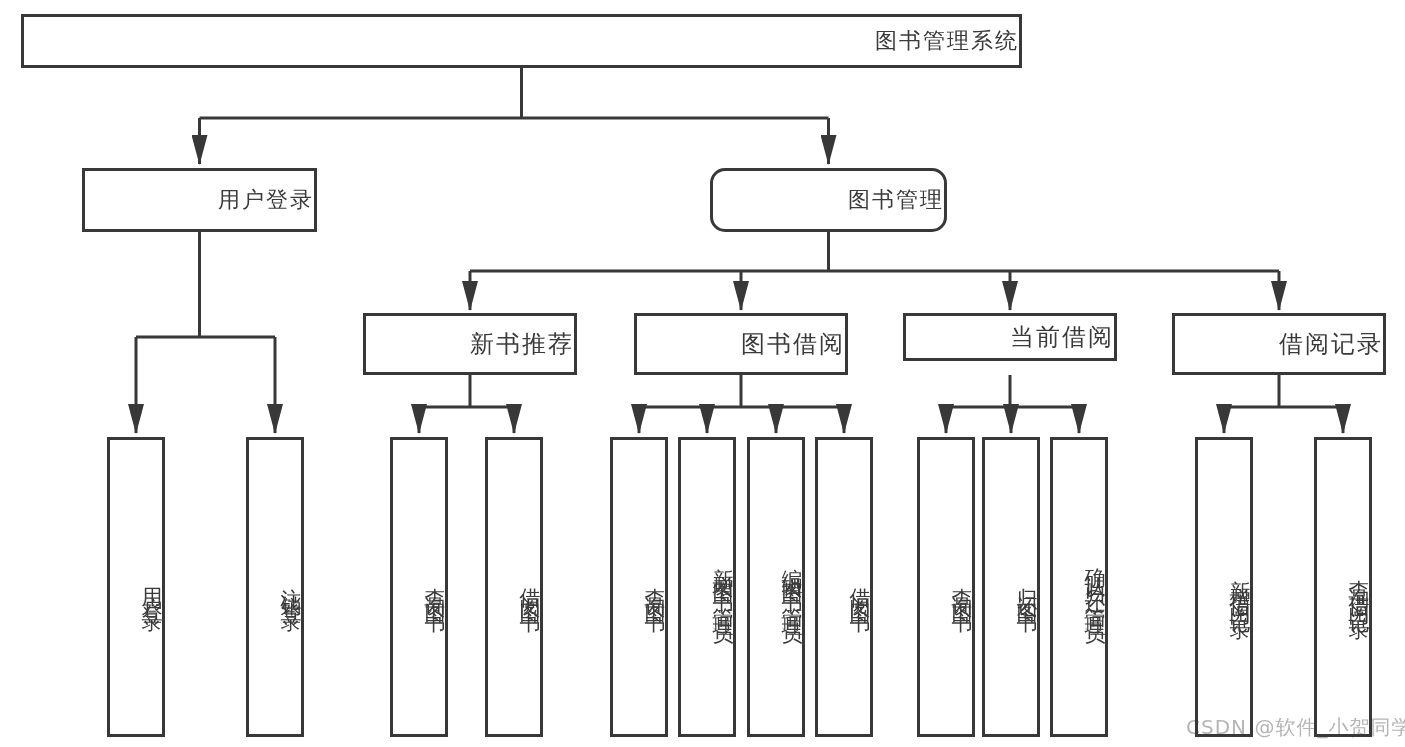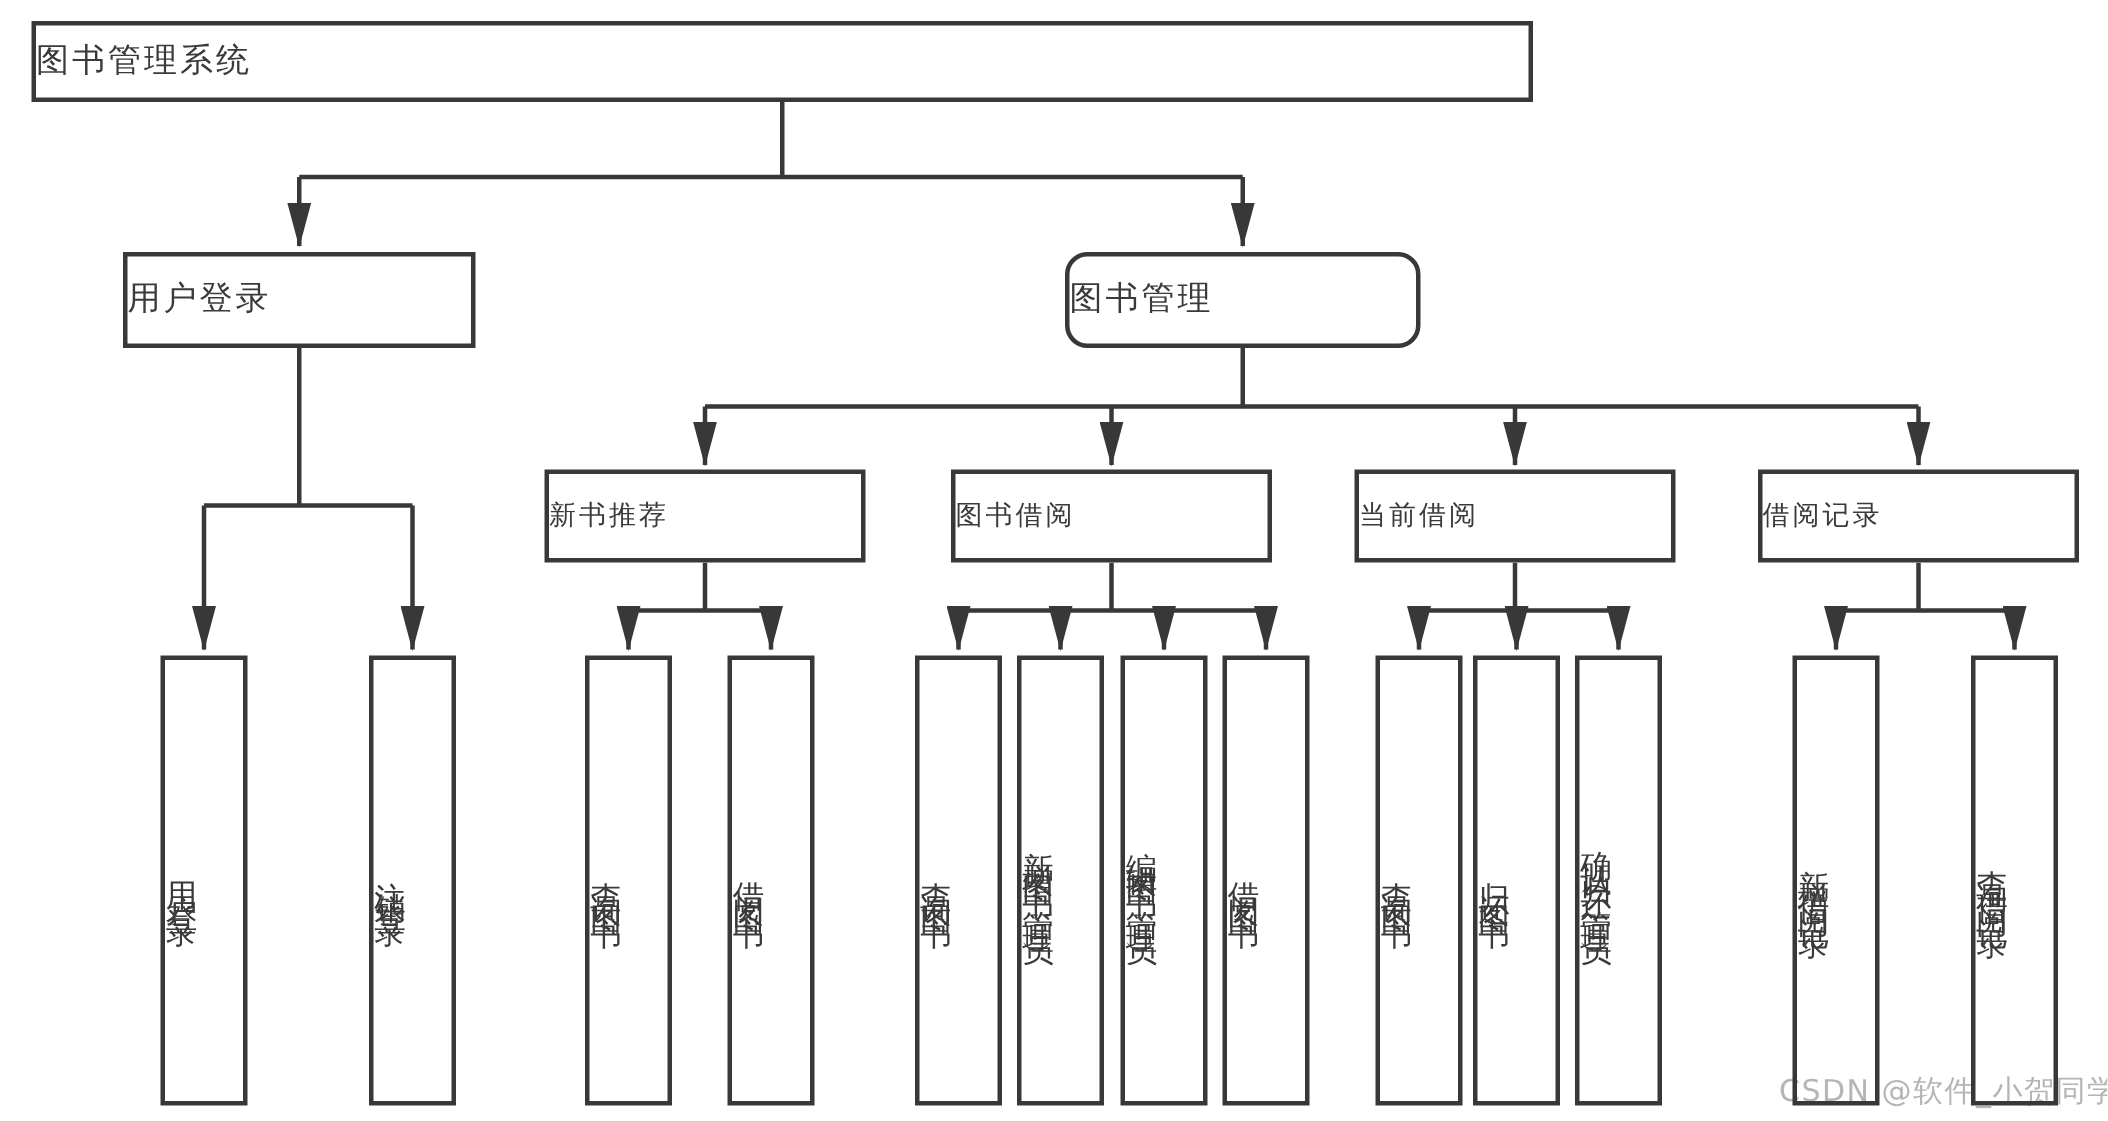--- a/index.html
+++ b/index.html
@@ -9,27 +9,27 @@
     background:#ffffff;
     overflow:hidden;
     font-family:"DejaVu Sans","Liberation Sans",sans-serif;
     color:#3a3a3a;
   }
   #connectors{position:absolute;left:0;top:0;pointer-events:none;}
   .box{
     position:absolute;
     box-sizing:border-box;
     border:3px solid #383838;
-    display:flex;align-items:center;justify-content:flex-start;
+    display:flex;align-items:center;justify-content:flex-end;
     background:#ffffff;
   }
   .box.h .lbl{
     font-size:22px;letter-spacing:2px;line-height:1;color:#3a3a3a;white-space:nowrap;
   }
-  .box.l3 .lbl{font-size:18px;}
+  .box.l3 .lbl{font-size:24px;}
   .box.v{
     top:437px;width:58px;height:300px;background:transparent;
   }
   .box.v .vlbl{
     writing-mode:vertical-rl;
     text-orientation:mixed;
     font-size:21px;
     letter-spacing:8px;
     line-height:1;
     color:#3a3a3a;
@@ -99,21 +99,21 @@
   <div class="box h" style="left:710px;top:168px;width:237px;height:64px;border-radius:15px;">
     <span class="lbl">图书管理</span>
   </div>
 
   <div class="box h l3" style="left:363px;top:313px;width:214px;height:62px;">
     <span class="lbl">新书推荐</span>
   </div>
   <div class="box h l3" style="left:634px;top:313px;width:214px;height:62px;">
     <span class="lbl">图书借阅</span>
   </div>
-  <div class="box h l3" style="left:903px;top:313px;width:214px;height:62px;">
+  <div class="box h l3" style="left:903px;top:313px;width:214px;height:48px;">
     <span class="lbl">当前借阅</span>
   </div>
   <div class="box h l3" style="left:1172px;top:313px;width:214px;height:62px;">
     <span class="lbl">借阅记录</span>
   </div>
 
   <div class="box v" style="left:107px;">
     <span class="vlbl">用户登录</span>
   </div>
   <div class="box v" style="left:246px;">

